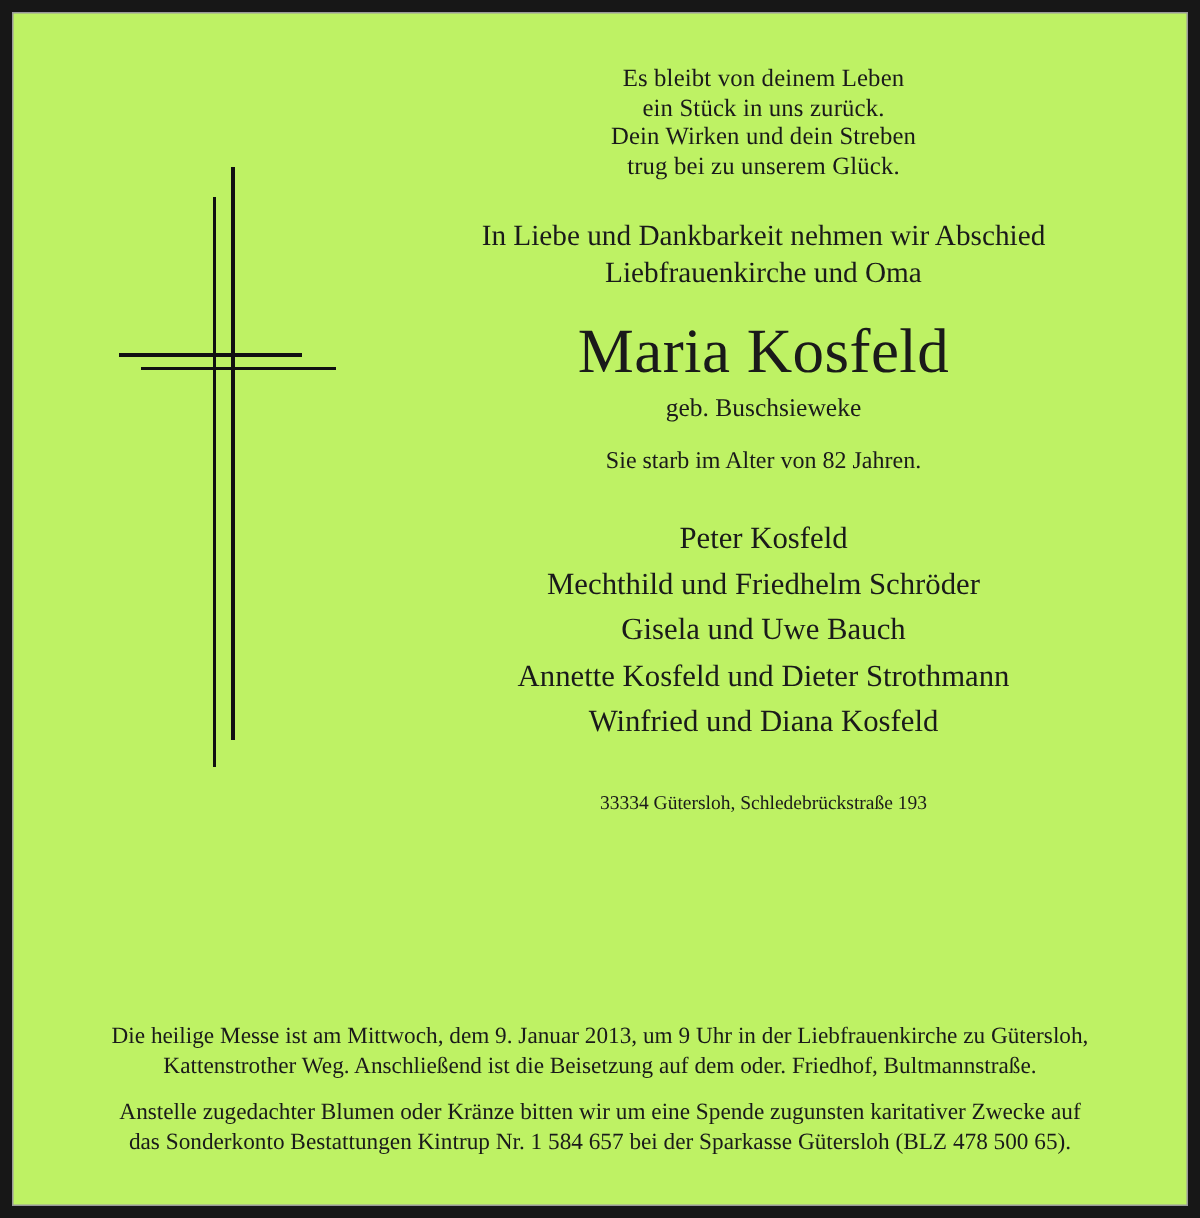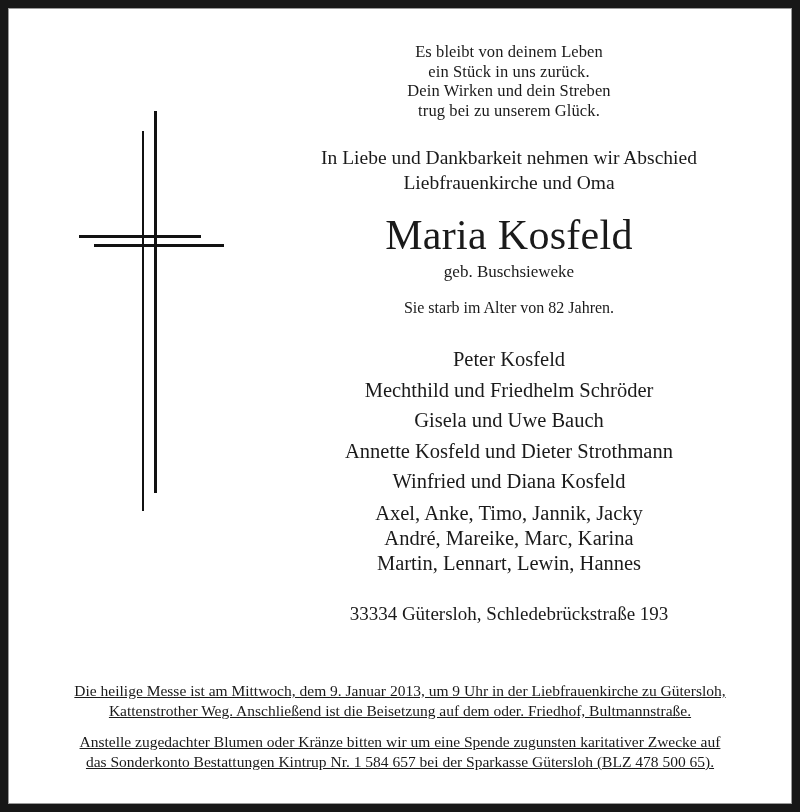--- a/index.html
+++ b/index.html
@@ -22,21 +22,21 @@
     width: 800px;
     height: 812px;
     background: #171717;
     padding: 8px;
   }
   .notice-inner {
     position: relative;
     box-sizing: border-box;
     width: 100%;
     height: 100%;
-    background: #ffffff;
+    background: #bef264;
     border: 1px solid #9a9a9a;
     overflow: hidden;
   }
 
   
   .cross-graphic {
     position: absolute;
     left: 0;
     top: 0;
     width: 250px;
@@ -99,32 +99,31 @@
 
   .grandchildren {
     margin-top: 4px;
     font-size: 20.5px;
     line-height: 25px;
   }
   .grandchildren div { white-space: nowrap; }
 
   .address {
     margin-top: 26px;
-    font-size: 19px;
+    font-size: 13px;
     line-height: 24px;
   }
 
   
   .footer {
     position: absolute;
     left: 14px;
     right: 14px;
     top: 672px;
     text-align: center;
-    text-decoration: underline;
   }
   .footer-block {
     font-size: 15.5px;
     line-height: 20px;
   }
   .footer-block.second {
     margin-top: 11px;
   }
   .footer-block div { white-space: nowrap; }
 </style>
@@ -166,25 +165,20 @@
       <div class="age-line">Sie starb im Alter von 82 Jahren.</div>
 
       <div class="survivors">
         <div>Peter Kosfeld</div>
         <div>Mechthild und Friedhelm Schröder</div>
         <div>Gisela und Uwe Bauch</div>
         <div>Annette Kosfeld und Dieter Strothmann</div>
         <div>Winfried und Diana Kosfeld</div>
       </div>
 
-      <div class="grandchildren">
-        <div>Axel, Anke, Timo, Jannik, Jacky</div>
-        <div>André, Mareike, Marc, Karina</div>
-        <div>Martin, Lennart, Lewin, Hannes</div>
-      </div>
 
       <div class="address">33334 Gütersloh, Schledebrückstraße 193</div>
 
     </div>
 
     <div class="footer">
       <div class="footer-block">
         <div>Die heilige Messe ist am Mittwoch, dem 9. Januar 2013, um 9 Uhr in der Liebfrauenkirche zu Gütersloh,</div>
         <div>Kattenstrother Weg. Anschließend ist die Beisetzung auf dem oder. Friedhof, Bultmannstraße.</div>
       </div>

